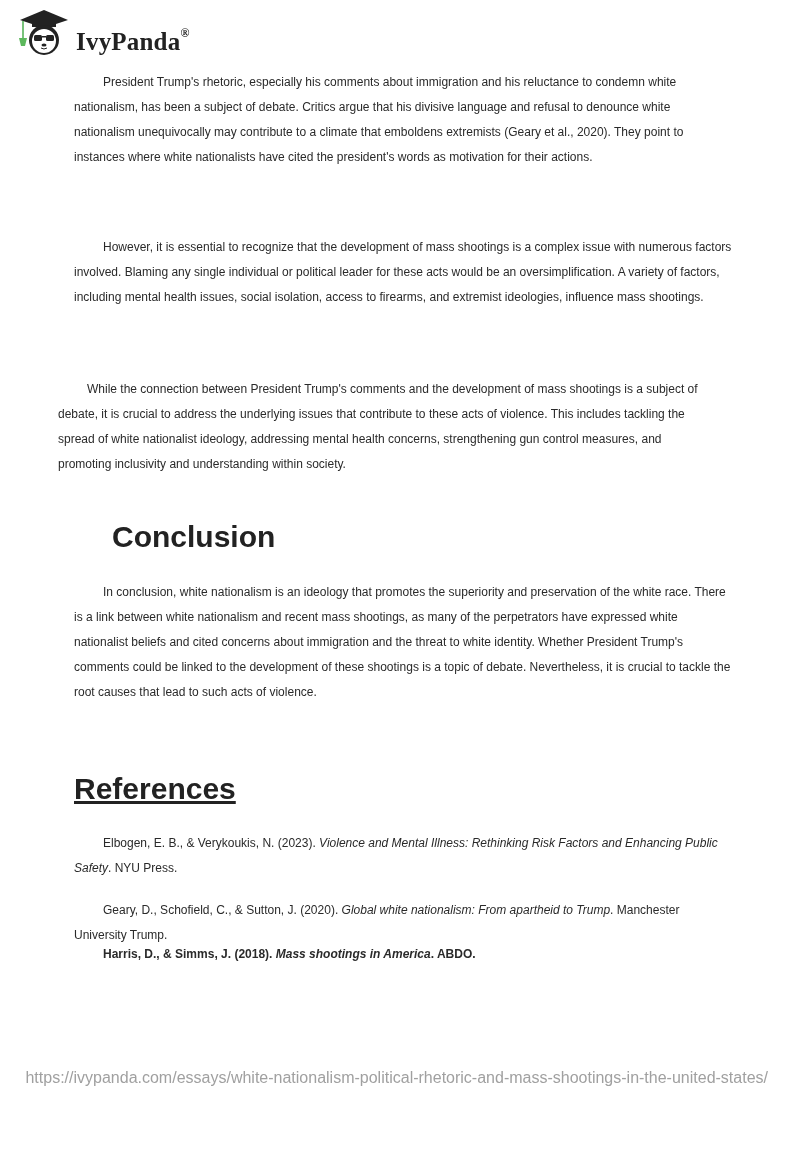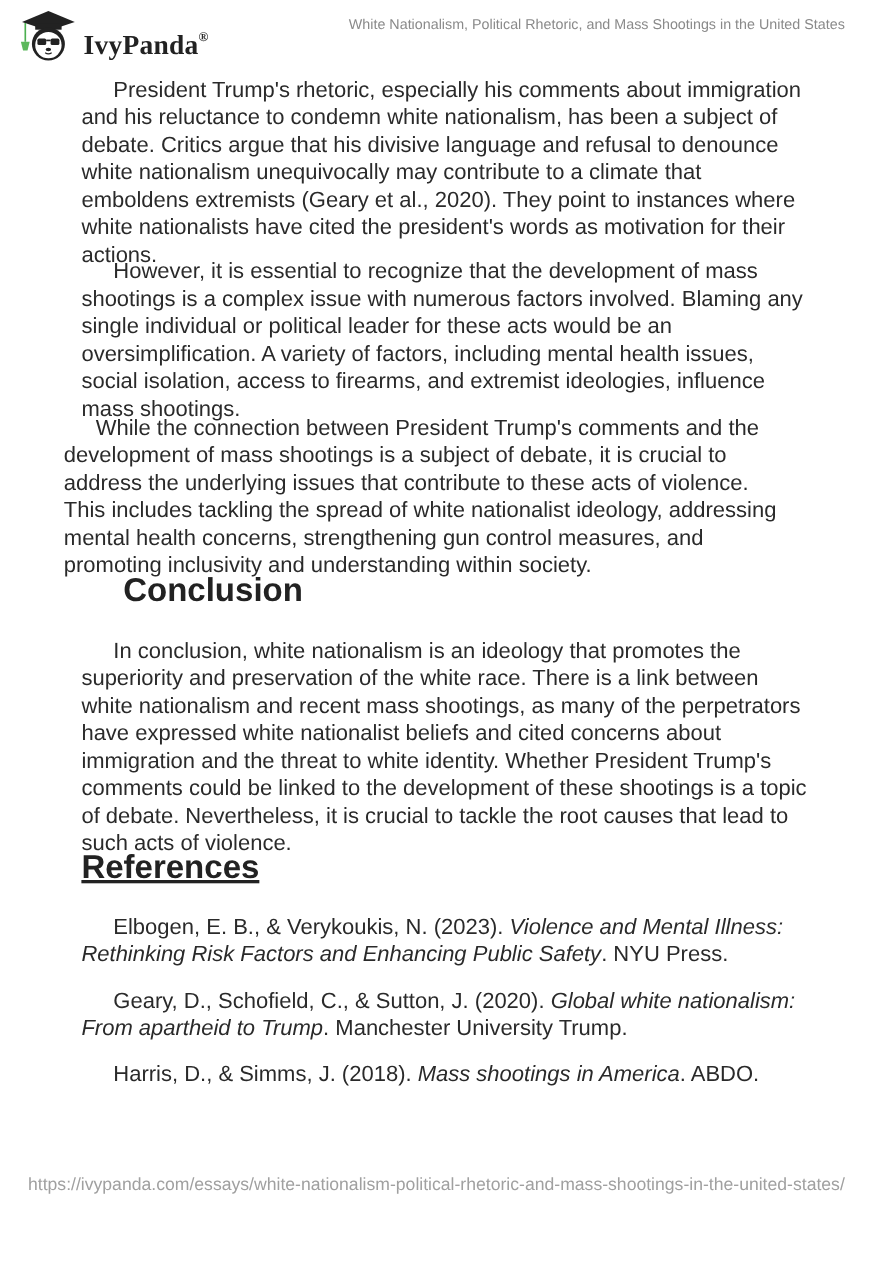--- a/index.html
+++ b/index.html
@@ -5,31 +5,31 @@
   html, body { margin: 0; padding: 0; background: #ffffff; }
   body { width: 800px; height: 1160px; position: relative; overflow: hidden;
          font-family: "Liberation Sans", sans-serif; color: #222; }
   .header { position: absolute; left: 0; top: 0; width: 800px; height: 60px; }
   .logo { position: absolute; left: 14px; top: 6px; display: flex; align-items: flex-end; }
   .logo svg { width: 58px; height: 50px; }
   .logo-text { font-family: "Liberation Serif", serif; font-weight: bold; font-size: 25px;
                color: #222; margin-left: 4px; margin-top: 4px; letter-spacing: 0.2px; }
   .logo-text sup { font-size: 12px; vertical-align: top; position: relative; top: -2px; }
   .doc-title { position: absolute; right: 32px; top: 14px; font-size: 13px; color: #8a8a8a; }
-  p { margin: 0 0 14px 0; font-size: 20px; line-height: 25px; color: #2a2a2a; text-indent: 29px; }
+  p { margin: 0 0 14px 0; font-size: 12px; line-height: 25px; color: #2a2a2a; text-indent: 29px; }
   h2 { font-size: 30px; font-weight: bold; margin: 0; color: #222; }
   .h-conclusion { position: absolute; left: 74px; top: 520px; margin-left: 38px; }
   .h-references { position: absolute; left: 74px; top: 772px; text-decoration: underline; }
   .p1 { position: absolute; left: 74px; top: 70px; width: 660px; }
   .p2 { position: absolute; left: 74px; top: 235px; width: 660px; }
   .p3 { position: absolute; left: 58px; top: 377px; width: 660px; }
   .p4 { position: absolute; left: 74px; top: 580px; width: 660px; }
   .r1 { position: absolute; left: 74px; top: 831px; width: 660px; }
   .r2 { position: absolute; left: 74px; top: 898px; width: 660px; }
-  .r3 { position: absolute; left: 74px; top: 965px; width: 660px; }
+  .r3 { position: absolute; left: 74px; top: 942px; width: 660px; font-weight: bold; }
   .ref p { margin: 0; }
   em { font-style: italic; }
   .footer-url { position: absolute; right: 32px; top: 1069px; font-size: 16px; color: #a0a0a0; }
 </style>
 </head>
 <body>
 
 <div class="header">
   <div class="logo">
     <svg viewBox="0 0 58 50">
@@ -45,21 +45,20 @@
 
       <rect x="20" y="29" width="8" height="6" rx="1.5" fill="#222"></rect>
       <rect x="32" y="29" width="8" height="6" rx="1.5" fill="#222"></rect>
       <rect x="28" y="30" width="4" height="1.5" fill="#222"></rect>
 
       <ellipse cx="30" cy="39" rx="2.5" ry="1.6" fill="#222"></ellipse>
       <path d="M27,42 Q30,44 33,42" stroke="#222" stroke-width="1" fill="none"></path>
     </svg>
     <span class="logo-text"><span>IvyPanda</span><sup>®</sup></span>
   </div>
-  <div class="doc-title">White Nationalism, Political Rhetoric, and Mass Shootings in the United States</div>
 </div>
 
 <p class="p1">President Trump's rhetoric, especially his comments about immigration and his reluctance to condemn white nationalism, has been a subject of debate. Critics argue that his divisive language and refusal to denounce white nationalism unequivocally may contribute to a climate that emboldens extremists (Geary et al., 2020). They point to instances where white nationalists have cited the president's words as motivation for their actions.</p>
 <p class="p2">However, it is essential to recognize that the development of mass shootings is a complex issue with numerous factors involved. Blaming any single individual or political leader for these acts would be an oversimplification. A variety of factors, including mental health issues, social isolation, access to firearms, and extremist ideologies, influence mass shootings.</p>
 <p class="p3">While the connection between President Trump's comments and the development of mass shootings is a subject of debate, it is crucial to address the underlying issues that contribute to these acts of violence. This includes tackling the spread of white nationalist ideology, addressing mental health concerns, strengthening gun control measures, and promoting inclusivity and understanding within society.</p>
 
 <h2 class="h-conclusion">Conclusion</h2>
 <p class="p4">In conclusion, white nationalism is an ideology that promotes the superiority and preservation of the white race. There is a link between white nationalism and recent mass shootings, as many of the perpetrators have expressed white nationalist beliefs and cited concerns about immigration and the threat to white identity. Whether President Trump's comments could be linked to the development of these shootings is a topic of debate. Nevertheless, it is crucial to tackle the root causes that lead to such acts of violence.</p>
 
 <h2 class="h-references">References</h2>

